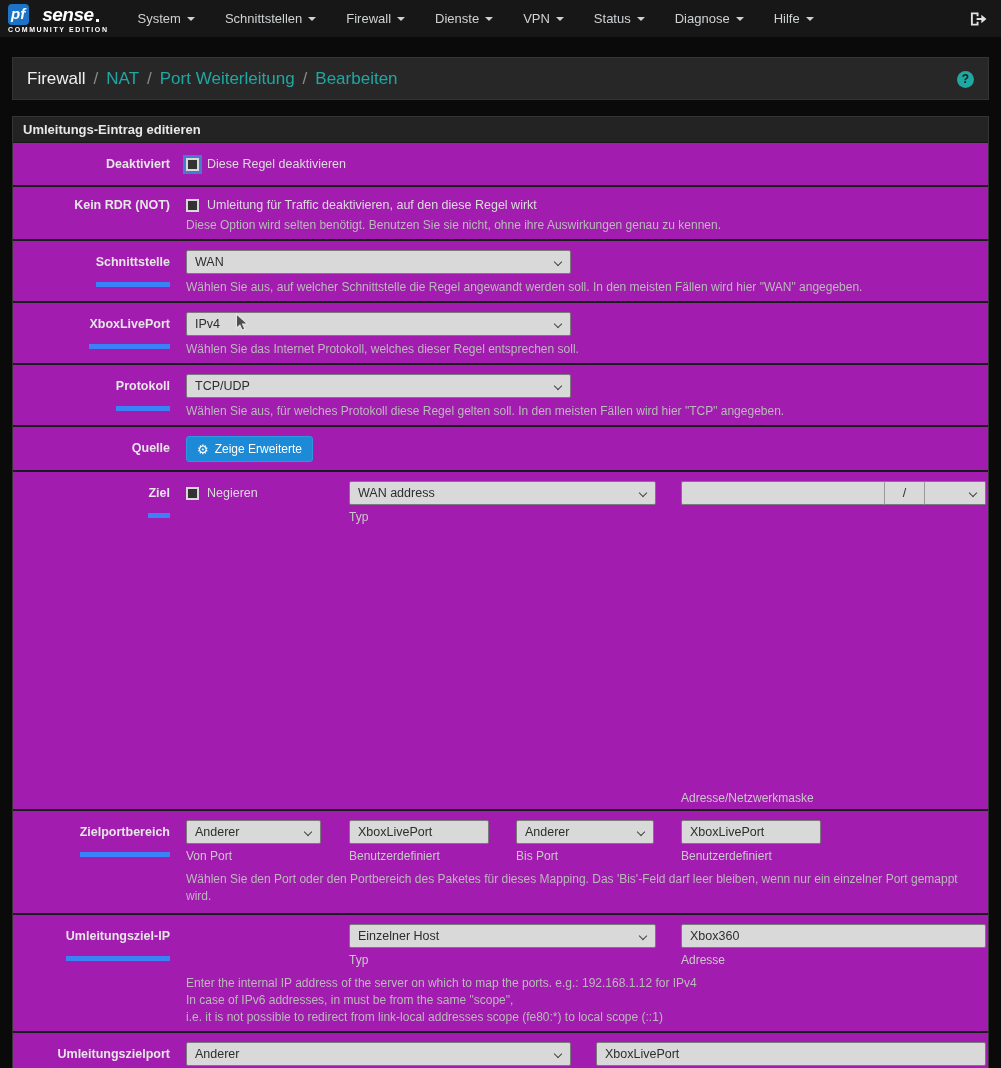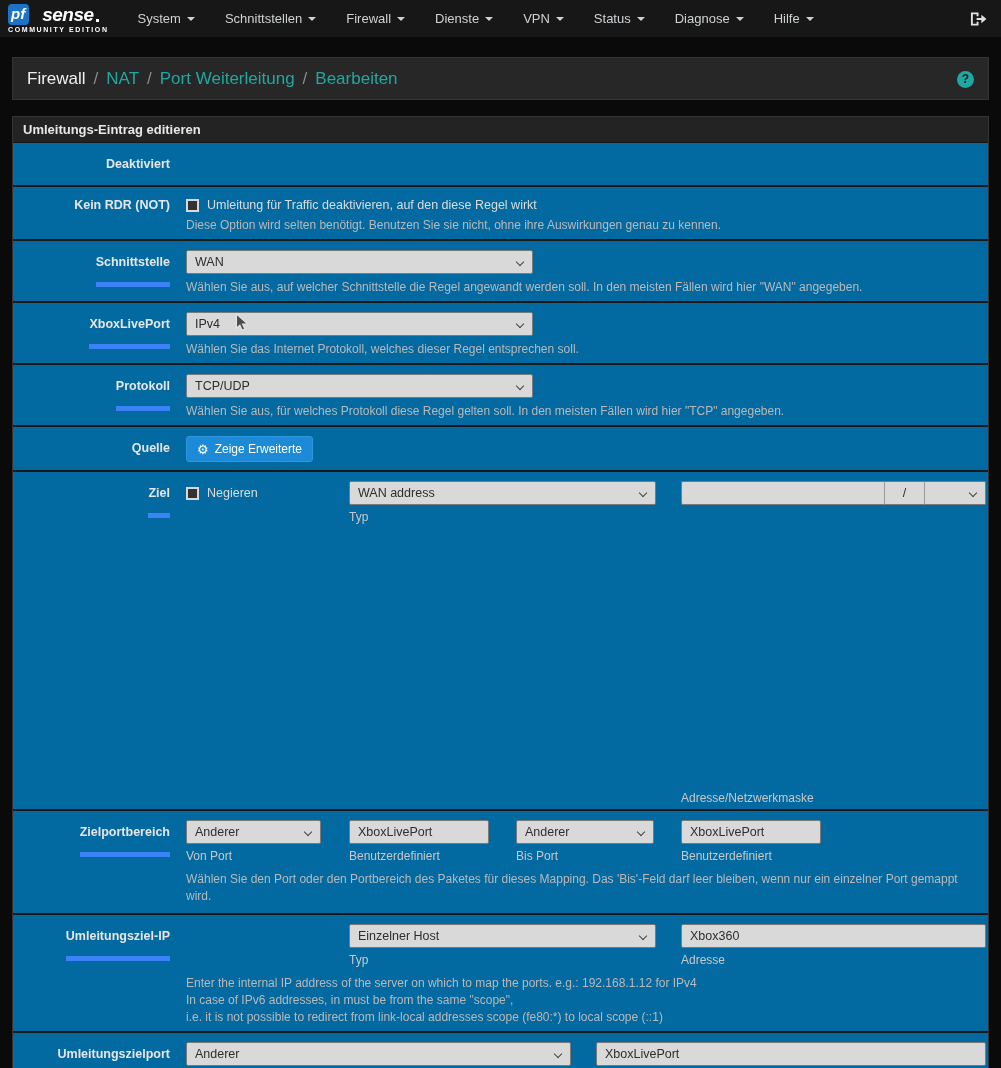--- a/index.html
+++ b/index.html
@@ -51,21 +51,21 @@
     color:#1c1c1c; font-size:12px; font-weight:bold; text-align:center;
     line-height:17px; cursor:pointer;
   }
 
   
   .panel { margin:16px 12px 0 12px; border:1px solid #343434; background:#2e2e2e; }
   .panel-heading {
     background:#232323; color:#e8e8e8; font-size:13px; font-weight:bold;
     padding:5px 10px; border-bottom:1px solid #161616;
   }
-  .frow { display:flex; background:#0369a1; border-top:2px solid #191919; padding:9px 12px 6px 0; }
+  .frow { display:flex; background:#a21caf; border-top:2px solid #191919; padding:9px 12px 6px 0; }
   .frow:first-child { border-top:0; }
   .lbl {
     flex:0 0 173px; width:173px; text-align:right; padding-right:16px;
     color:#e6e6e6; font-size:12.5px; font-weight:bold; padding-top:4px; line-height:16px;
   }
   .u { border-bottom:5px solid #3b82f6; padding-bottom:13px; }
   .ctl { flex:1; min-width:0; }
   .ctl-row { display:flex; align-items:flex-start; }
 
   
@@ -96,21 +96,21 @@
   .cb-label { color:#dcdcdc; font-size:12.5px; }
 
   .btn-adv {
     display:inline-flex; align-items:center; gap:6px;
     background:#1c8ad6; border:1px solid #2f97dd; border-radius:3px;
     color:#fff; font-size:12px; padding:5px 10px; cursor:pointer;
   }
   .gear { font-size:13px; line-height:13px; }
 
   
-  .w385 { width:347px; flex:0 0 385px; }
+  .w385 { width:385px; flex:0 0 385px; }
   .w307 { width:307px; flex:0 0 307px; }
   .w305 { width:305px; flex:0 0 305px; }
   .w390 { width:390px; flex:0 0 390px; }
   .w135 { width:135px; flex:0 0 135px; }
   .w138 { width:138px; flex:0 0 138px; }
   .w140 { width:140px; flex:0 0 140px; }
   .w163 { width:163px; flex:0 0 163px; }
   .ml25 { margin-left:25px; }
   .ml27 { margin-left:27px; }
   .ml28 { margin-left:28px; }
@@ -195,20 +195,26 @@
   <a class="bc-link">Bearbeiten</a>
   <div class="help-badge">?</div>
 </div>
 
 <section class="panel">
   <header class="panel-heading">Umleitungs-Eintrag editieren</header>
   <div class="panel-body">
 
     <div class="frow" style="padding:13px 12px 13px 0;">
       <div class="lbl" style="padding-top:0;">Deaktiviert</div>
+      <div class="ctl">
+        <div class="cbrow">
+          <span class="cb focused"></span>
+          <span class="cb-label">Diese Regel deaktivieren</span>
+        </div>
+      </div>
     </div>
 
     <div class="frow" style="padding:10px 12px 5px 0;">
       <div class="lbl" style="padding-top:0;">Kein RDR (NOT)</div>
       <div class="ctl">
         <div class="cbrow">
           <span class="cb"></span>
           <span class="cb-label">Umleitung für Traffic deaktivieren, auf den diese Regel wirkt</span>
         </div>
         <div class="help" style="margin-top:4px;">Diese Option wird selten benötigt. Benutzen Sie sie nicht, ohne ihre Auswirkungen genau zu kennen.</div>

